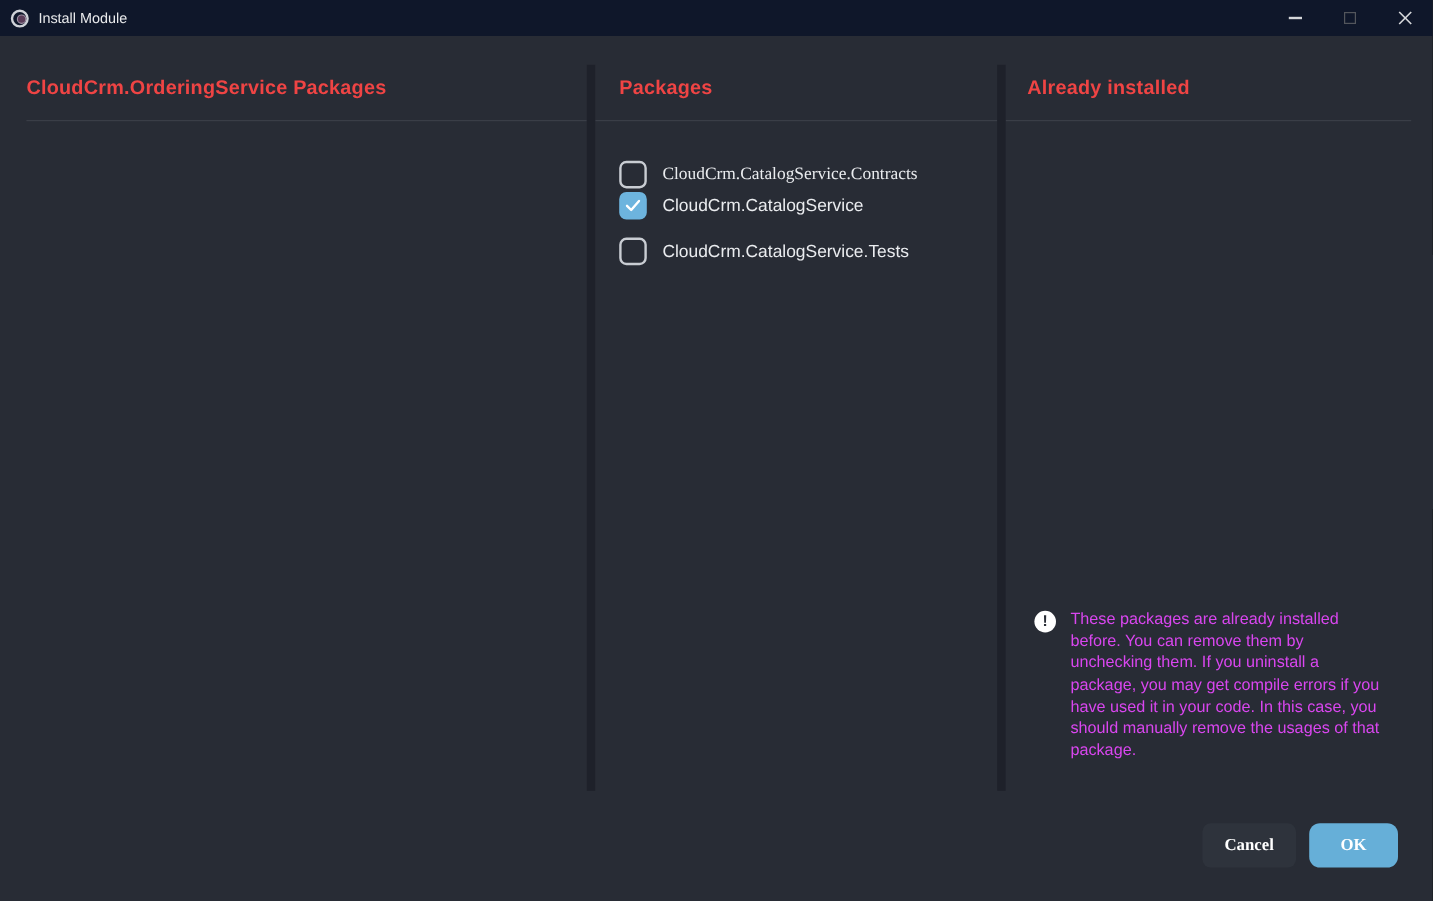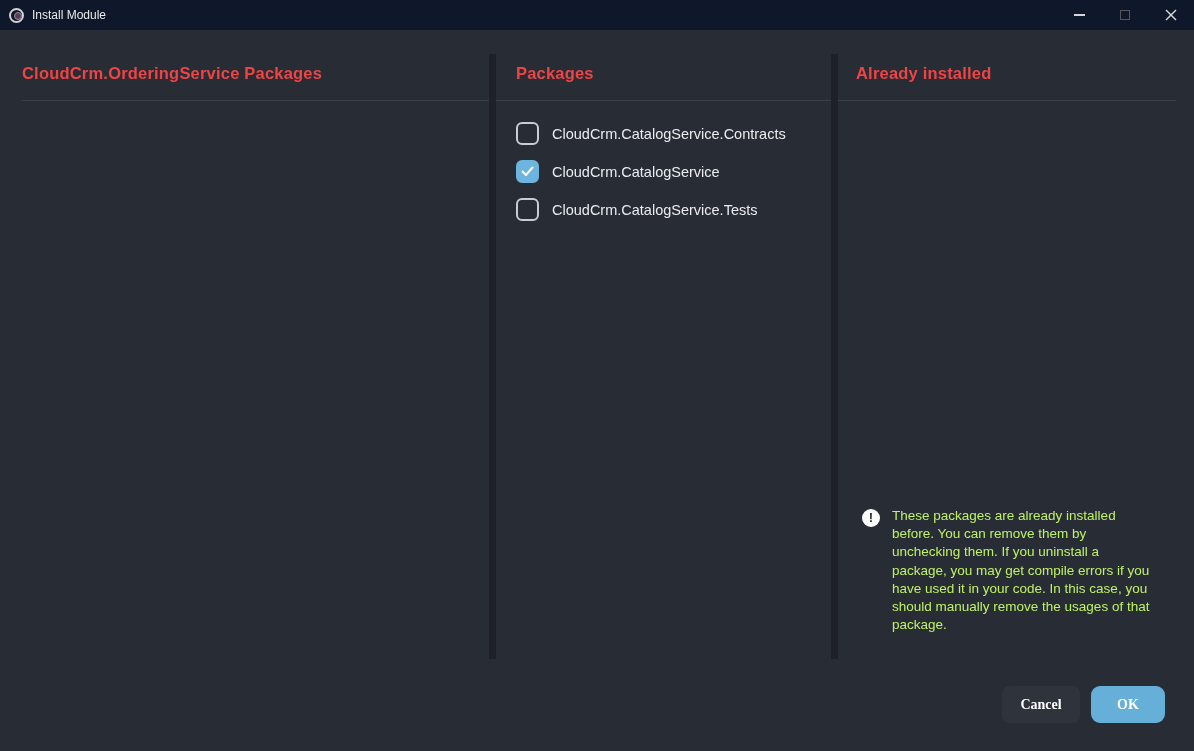--- a/index.html
+++ b/index.html
@@ -107,21 +107,21 @@
     width: 18px; height: 18px;
     background: #ffffff; border-radius: 50%;
     display: flex; align-items: center; justify-content: center;
     font-size: 13px; font-weight: bold; color: #282c35;
     line-height: 18px;
   }
   .note-text {
     position: absolute; left: 892px; top: 507px;
     width: 264px;
     font-size: 13.5px; line-height: 18.2px;
-    color: #bef264;
+    color: #d946ef;
   }
   
   .btn {
     position: absolute; top: 686px; height: 37px;
     border: none; border-radius: 7px;
     font-family: Liberation Serif, serif;
     font-size: 14px; font-weight: bold;
     color: #ffffff; cursor: pointer;
   }
   .btn-cancel { left: 1002px; width: 78px; background: #2e333c; }
@@ -156,21 +156,21 @@
   <div class="col-header" style="left:856px;">Already installed</div>
 
   <div class="header-rule" style="left:22px;  width:467px;"></div>
   <div class="header-rule" style="left:496px; width:335px;"></div>
   <div class="header-rule" style="left:838px; width:338px;"></div>
 
   <div class="v-divider" style="left:489px;"></div>
   <div class="v-divider" style="left:831px;"></div>
 
 
-  <div class="pkg-row" style="top:122px;">
+  <div class="pkg-row" style="top:134px;font-family:Liberation Serif, serif;">
     <span class="checkbox"></span>
     <span class="pkg-label">CloudCrm.CatalogService.Contracts</span>
   </div>
   <div class="pkg-row" style="top:160px;">
     <span class="checkbox checked">
       <svg width="13" height="11" viewBox="0 0 13 11">
         <polyline points="1.5,5.5 5,9 11.5,1.5" fill="none" stroke="#ffffff" stroke-width="2" stroke-linecap="round" stroke-linejoin="round"></polyline>
       </svg>
     </span>
     <span class="pkg-label">CloudCrm.CatalogService</span>

